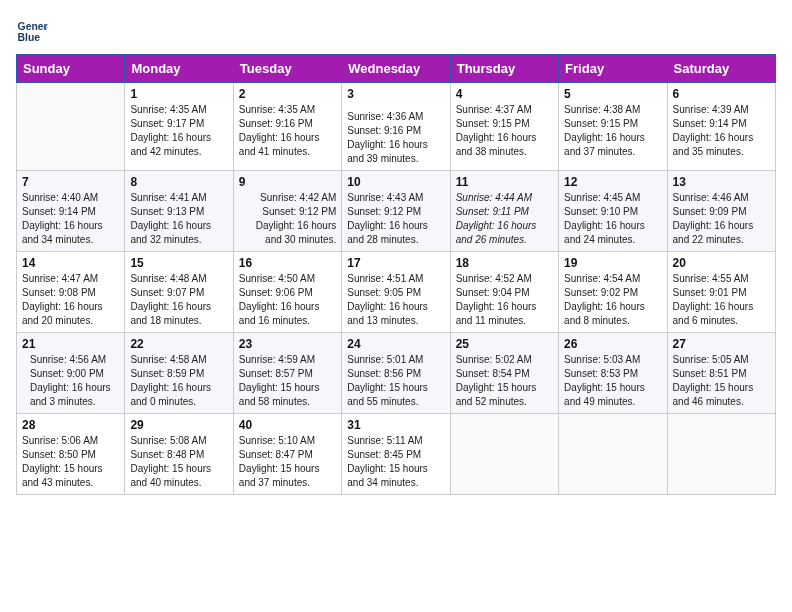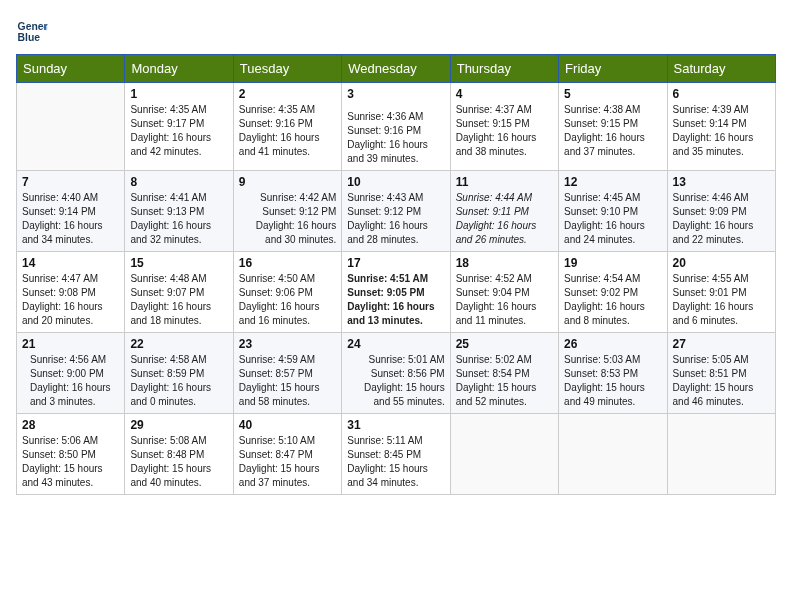--- a/index.html
+++ b/index.html
@@ -38,26 +38,26 @@
       font-size: 15px;
       color: #333;
       margin-top: 2px;
     }
     table {
       width: 100%;
       border-collapse: collapse;
       font-size: 11px;
     }
     thead tr th {
-      background-color: #4d7c0f;
+      background-color: #a21caf;
       color: #fff;
       text-align: left;
       padding: 6px 6px;
       font-size: 13px;
-      font-weight: normal;
+      font-weight: bold;
       border: 1px solid #2a5aaf;
     }
     tbody tr td {
       border: 1px solid #ccc;
       vertical-align: top;
       padding: 4px 5px;
       height: 80px;
       width: 108px;
       background: #fff;
     }
@@ -225,21 +225,21 @@
         </td>
         <td>
           <span class="day-number">16</span>
           <div class="day-info" style="white-space: pre-line;">Sunrise: 4:50 AM
 Sunset: 9:06 PM
 Daylight: 16 hours
 and 16 minutes.</div>
         </td>
         <td>
           <span class="day-number">17</span>
-          <div class="day-info" style="white-space: pre-line; font-weight: bold;">Sunrise: 4:51 AM
+          <div class="day-info" style="white-space: pre-line;">Sunrise: 4:51 AM
 Sunset: 9:05 PM
 Daylight: 16 hours
 and 13 minutes.</div>
         </td>
         <td>
           <span class="day-number">18</span>
           <div class="day-info" style="white-space: pre-line;">Sunrise: 4:52 AM
 Sunset: 9:04 PM
 Daylight: 16 hours
 and 11 minutes.</div>
@@ -276,21 +276,21 @@
         </td>
         <td>
           <span class="day-number">23</span>
           <div class="day-info" style="white-space: pre-line;">Sunrise: 4:59 AM
 Sunset: 8:57 PM
 Daylight: 15 hours
 and 58 minutes.</div>
         </td>
         <td>
           <span class="day-number">24</span>
-          <div class="day-info" style="white-space: pre-line; text-align: right;">Sunrise: 5:01 AM
+          <div class="day-info" style="white-space: pre-line;">Sunrise: 5:01 AM
 Sunset: 8:56 PM
 Daylight: 15 hours
 and 55 minutes.</div>
         </td>
         <td>
           <span class="day-number">25</span>
           <div class="day-info" style="white-space: pre-line;">Sunrise: 5:02 AM
 Sunset: 8:54 PM
 Daylight: 15 hours
 and 52 minutes.</div>

